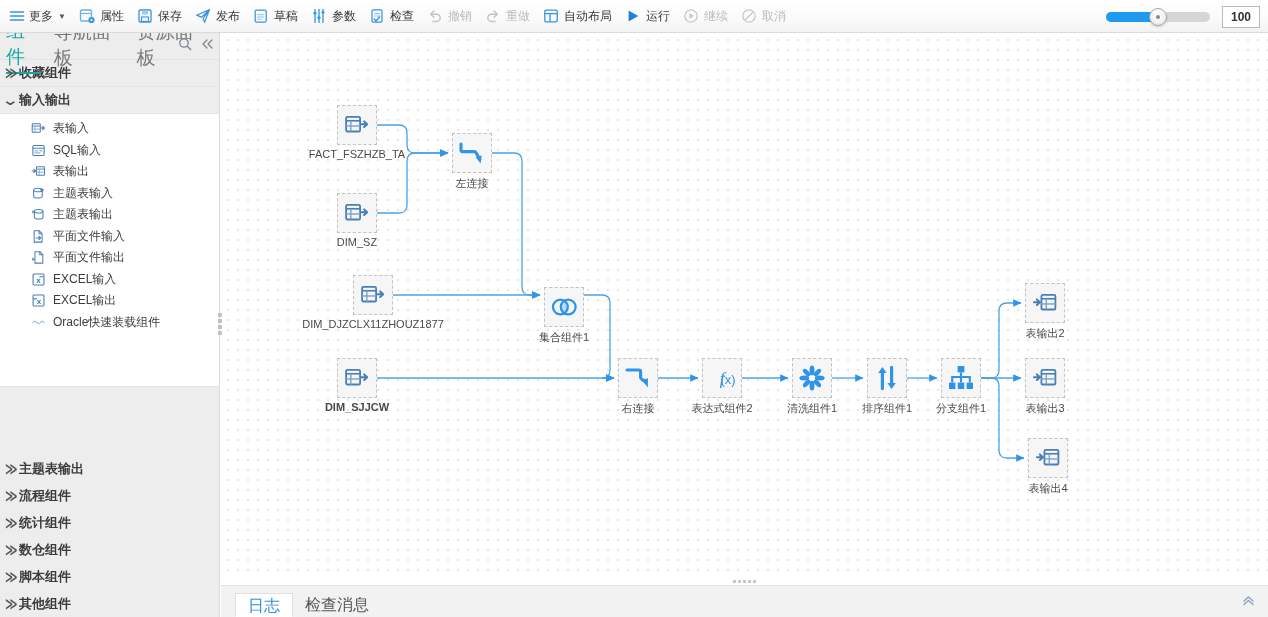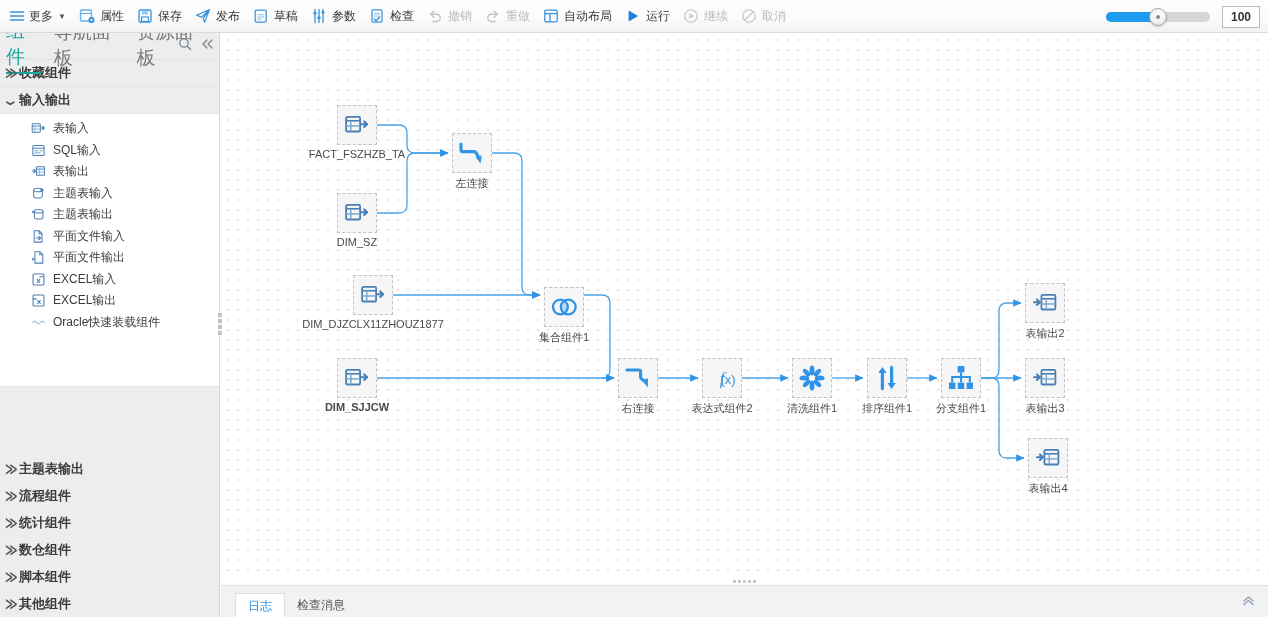--- a/index.html
+++ b/index.html
@@ -226,21 +226,21 @@
     border-top: 1px solid #e0e0e0;
   }
   #log-tabs {
     display: flex; align-items: flex-end;
     height: 31px;
     padding-left: 14px;
   }
   .log-tab {
     height: 24px; line-height: 24px;
     padding: 0 12px;
-    font-size: 12px;
+    font-size: 16px;
     color: #555;
     cursor: pointer;
   }
   .log-tab.active {
     background: #ffffff;
     color: #2f8ee0;
     border: 1px solid #e0e0e0;
     border-bottom: 1px solid #ffffff;
   }
   #log-collapse {

